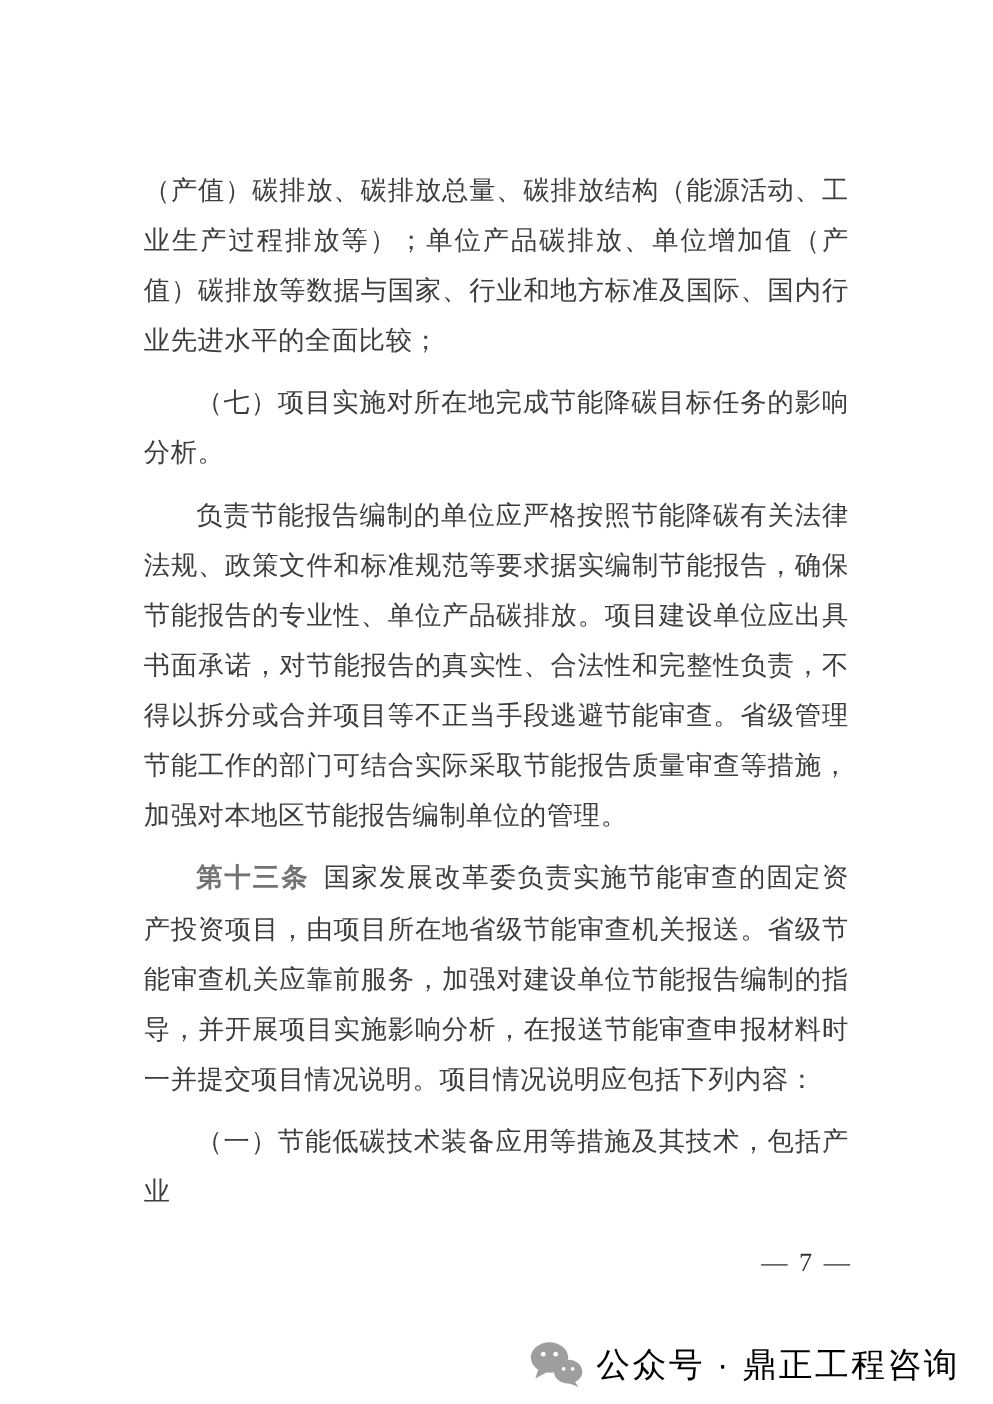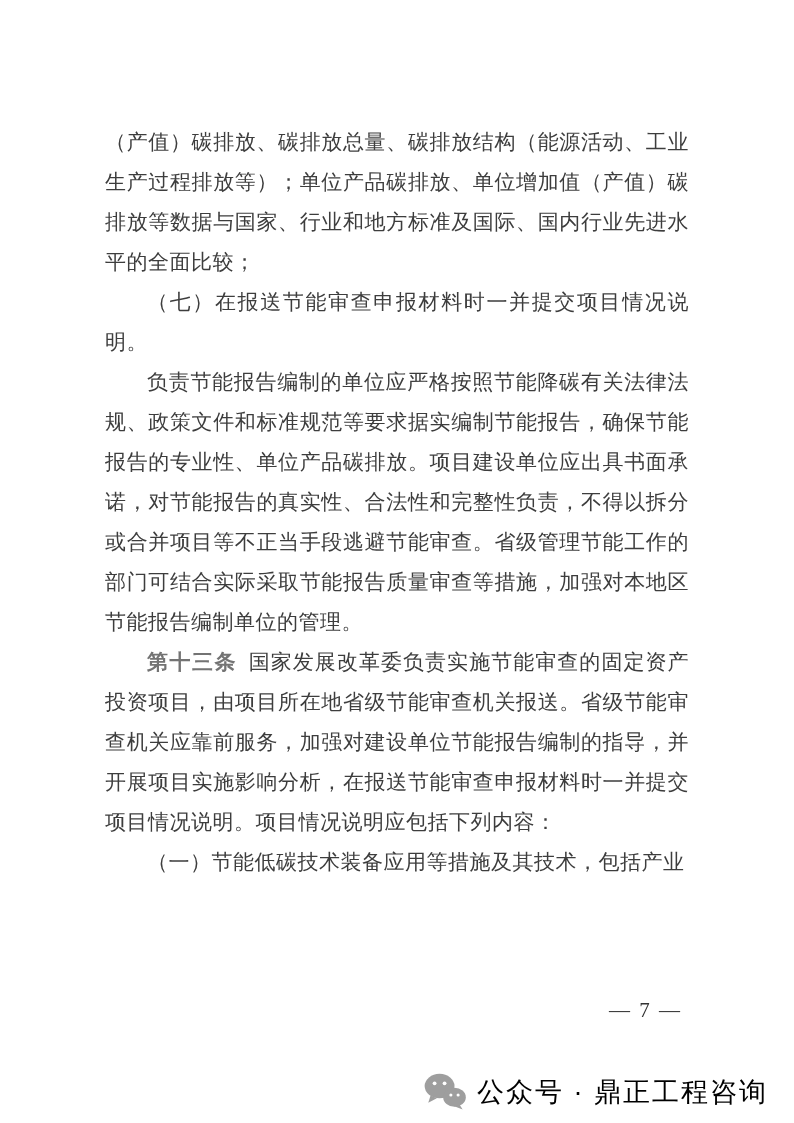--- a/index.html
+++ b/index.html
@@ -19,21 +19,21 @@
     position: absolute;
     left: 105px;
     top: 122px;
     width: 584px;
     font-size: 21px;
     line-height: 40px;
     color: #3d3d3d;
     letter-spacing: 0.5px;
   }
   .para {
-    margin: 0;
+    margin: 10px;
     padding: 0;
     text-align: justify;
     text-justify: inter-character;
   }
   .para.indent {
     text-indent: 2em;
   }
   .article-no {
     font-family: "Liberation Sans", "DejaVu Sans", sans-serif;
     font-weight: 700;
@@ -71,21 +71,21 @@
   }
 </style>
 </head>
 <body>
 
 <div class="page">
 
   <div class="doc-body">
 
   <p class="para">（产值）碳排放、碳排放总量、碳排放结构（能源活动、工业生产过程排放等）；单位产品碳排放、单位增加值（产值）碳排放等数据与国家、行业和地方标准及国际、国内行业先进水平的全面比较；</p>
-      <p class="para indent">（七）在报送节能审查申报材料时一并提交项目情况说明。</p>
+      <p class="para indent">（七）项目实施对所在地完成节能降碳目标任务的影响分析。</p>
       <p class="para indent">负责节能报告编制的单位应严格按照节能降碳有关法律法规、政策文件和标准规范等要求据实编制节能报告，确保节能报告的专业性、单位产品碳排放。项目建设单位应出具书面承诺，对节能报告的真实性、合法性和完整性负责，不得以拆分或合并项目等不正当手段逃避节能审查。省级管理节能工作的部门可结合实际采取节能报告质量审查等措施，加强对本地区节能报告编制单位的管理。</p>
       <p class="para indent"><b class="article-no">第十三条</b>国家发展改革委负责实施节能审查的固定资产投资项目，由项目所在地省级节能审查机关报送。省级节能审查机关应靠前服务，加强对建设单位节能报告编制的指导，并开展项目实施影响分析，在报送节能审查申报材料时一并提交项目情况说明。项目情况说明应包括下列内容：</p>
       <p class="para indent">（一）节能低碳技术装备应用等措施及其技术，包括产业</p>
     </div>
 
   <div class="page-number">— 7 —</div>
 
   <div class="watermark">
     <span class="wechat-icon">
       <svg viewBox="0 0 48 42" width="44" height="38" aria-hidden="true">

